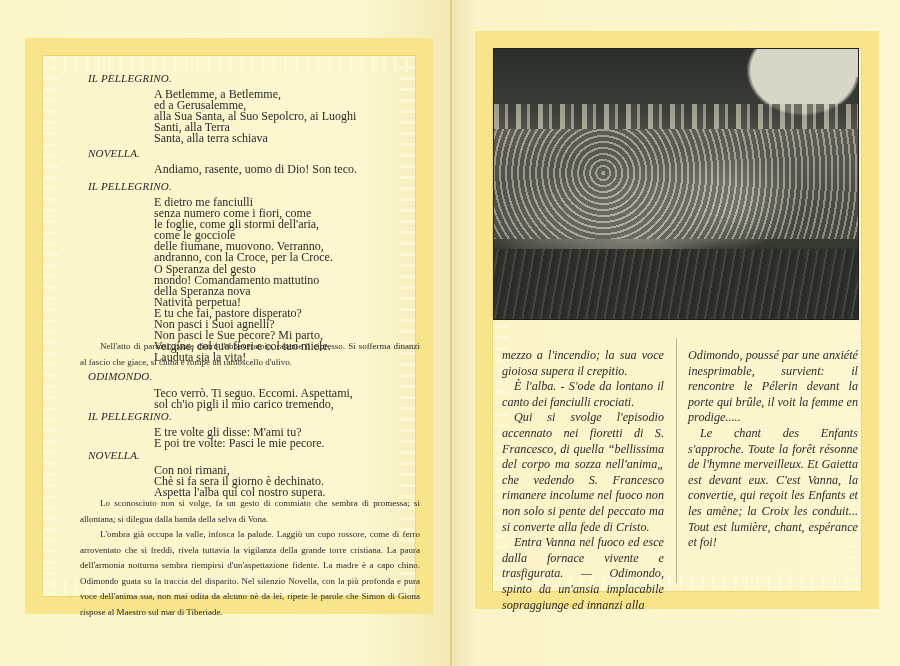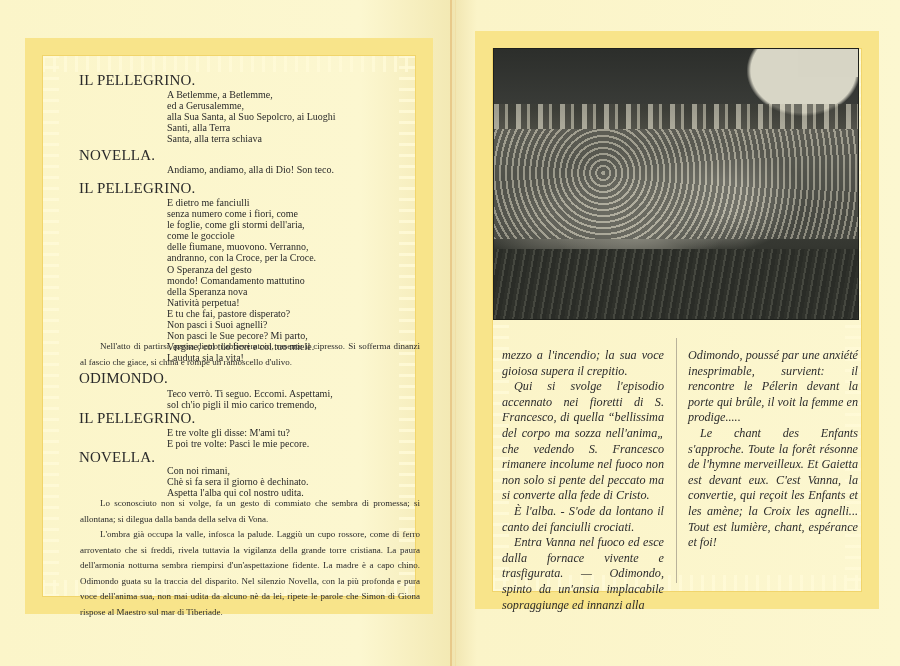--- a/index.html
+++ b/index.html
@@ -29,22 +29,22 @@
       repeating-linear-gradient(90deg, rgba(255,250,215,0.85) 0 3px, transparent 3px 11px) bottom/100% 17px no-repeat,
       repeating-linear-gradient(0deg, rgba(255,250,215,0.85) 0 3px, transparent 3px 11px) left/17px 100% no-repeat,
       repeating-linear-gradient(0deg, rgba(255,250,215,0.85) 0 3px, transparent 3px 11px) right/17px 100% no-repeat;
     pointer-events:none;
   }
   .frame-inner-line {
     position:absolute; inset:0; border:1px solid #f1d56c; pointer-events:none;
   }
   .frame-left { left:25px; top:38px; width:408px; height:576px; }
   .frame-right { left:475px; top:31px; width:404px; height:578px; }
-  .speaker { position:absolute; left:79px; font-size:15px; letter-spacing:0.2px; }
-  .verse { position:absolute; left:167px; font-size:10px; line-height:11.1px; white-space:nowrap; }
+  .speaker { position:absolute; left:88px; font-size:11px; letter-spacing:0.2px;font-style:italic; }
+  .verse { position:absolute; left:154px; font-size:12px; line-height:11.1px; white-space:nowrap; }
   .verse div { height:11.1px; }
   .prose { position:absolute; left:80px; width:340px; font-size:9px; line-height:15.5px; text-align:justify; }
   .prose p { margin:0; text-indent:20px; }
 
   
   .photo {
     position:absolute; left:493px; top:48px; width:364px; height:270px;
     background:
       radial-gradient(ellipse at 85% 8%, #d8d6c6 0 12%, transparent 13%),
       radial-gradient(ellipse at 40% 60%, #8b8a7f 0 10%, transparent 30%),
@@ -92,21 +92,21 @@
   <div class="verse" style="top:89px">
     <div>A Betlemme, a Betlemme,</div>
     <div>ed a Gerusalemme,</div>
     <div>alla Sua Santa, al Suo Sepolcro, ai Luoghi</div>
     <div>Santi, alla Terra</div>
     <div>Santa, alla terra schiava</div>
   </div>
 
   <div class="speaker" style="top:147px">NOVELLA.</div>
   <div class="verse" style="top:164px">
-    <div>Andiamo, andiamo, alla di Dio! Son teco.</div>
+    <div>Andiamo, rasente, uomo di Dio! Son teco.</div>
   </div>
 
   <div class="speaker" style="top:180px">IL PELLEGRINO.</div>
   <div class="verse" style="top:197px">
     <div>E dietro me fanciulli</div>
     <div>senza numero come i fiori, come</div>
     <div>le foglie, come gli stormi dell'aria,</div>
     <div>come le gocciole</div>
     <div>delle fiumane, muovono. Verranno,</div>
     <div>andranno, con la Croce, per la Croce.</div>
@@ -134,41 +134,41 @@
   <div class="speaker" style="top:410px">IL PELLEGRINO.</div>
   <div class="verse" style="top:427px">
     <div>E tre volte gli disse: M'ami tu?</div>
     <div>E poi tre volte: Pasci le mie pecore.</div>
   </div>
 
   <div class="speaker" style="top:449px">NOVELLA.</div>
   <div class="verse" style="top:465px">
     <div>Con noi rimani,</div>
     <div>Chè si fa sera il giorno è dechinato.</div>
-    <div>Aspetta l'alba qui col nostro udita.</div>
+    <div>Aspetta l'alba qui col nostro supera.</div>
   </div>
 
   <div class="prose" style="top:496px">
     <p>Lo sconosciuto non si volge, fa un gesto di commiato che sembra di promessa; si allontana; si dilegua dalla banda della selva di Vona.</p>
     <p>L'ombra già occupa la valle, infosca la palude. Laggiù un cupo rossore, come di ferro arroventato che si freddi, rivela tuttavia la vigilanza della grande torre cristiana. La paura dell'armonia notturna sembra riempirsi d'un'aspettazione fidente. La madre è a capo chino. Odimondo guata su la traccia del disparito. Nel silenzio Novella, con la più profonda e pura voce dell'anima sua, non mai udita da alcuno nè da lei, ripete le parole che Simon di Giona rispose al Maestro sul mar di Tiberiade.</p>
   </div>
 </div>
 
 <div class="photo">
   <div class="sky"></div>
   <div class="treeline"></div>
   <div class="crowd"></div>
   <div class="grass"></div>
 </div>
 
 <div class="col col-a">
   <p>mezzo a l'incendio; la sua voce gioiosa supera il crepitio.</p>
+  <p class="ind">È l'alba. - S'ode da lontano il canto dei fanciulli crociati.</p>
   <p class="ind">Qui si svolge l'episodio accennato nei fioretti di S. Francesco, di quella “bellissima del corpo ma sozza nell'anima„ che vedendo S. Francesco rimanere incolume nel fuoco non non solo si pente del peccato ma si converte alla fede di Cristo.</p>
-  <p class="ind">È l'alba. - S'ode da lontano il canto dei fanciulli crociati.</p>
   <p class="ind">Entra Vanna nel fuoco ed esce dalla fornace vivente e trasfigurata. — Odimondo, spinto da un'ansia implacabile sopraggiunge ed innanzi alla</p>
 </div>
 
 <div class="col-divider"></div>
 
 <div class="col col-b">
   <p>Odimondo, poussé par une anxiété inesprimable, survient: il rencontre le Pélerin devant la porte qui brûle, il voit la femme en prodige.....</p>
-  <p class="ind">Le chant des Enfants s'approche. Toute la forêt résonne de l'hymne merveilleux. Et Gaietta est devant eux. C'est Vanna, la convertie, qui reçoit les Enfants et les amène; la Croix les agnelli... Tout est lumière, chant, espérance et foi!</p>
+  <p class="ind">Le chant des Enfants s'approche. Toute la forêt résonne de l'hymne merveilleux. Et Gaietta est devant eux. C'est Vanna, la convertie, qui reçoit les Enfants et les amène; la Croix les conduit... Tout est lumière, chant, espérance et foi!</p>
 </div>
 
 </body></html>

